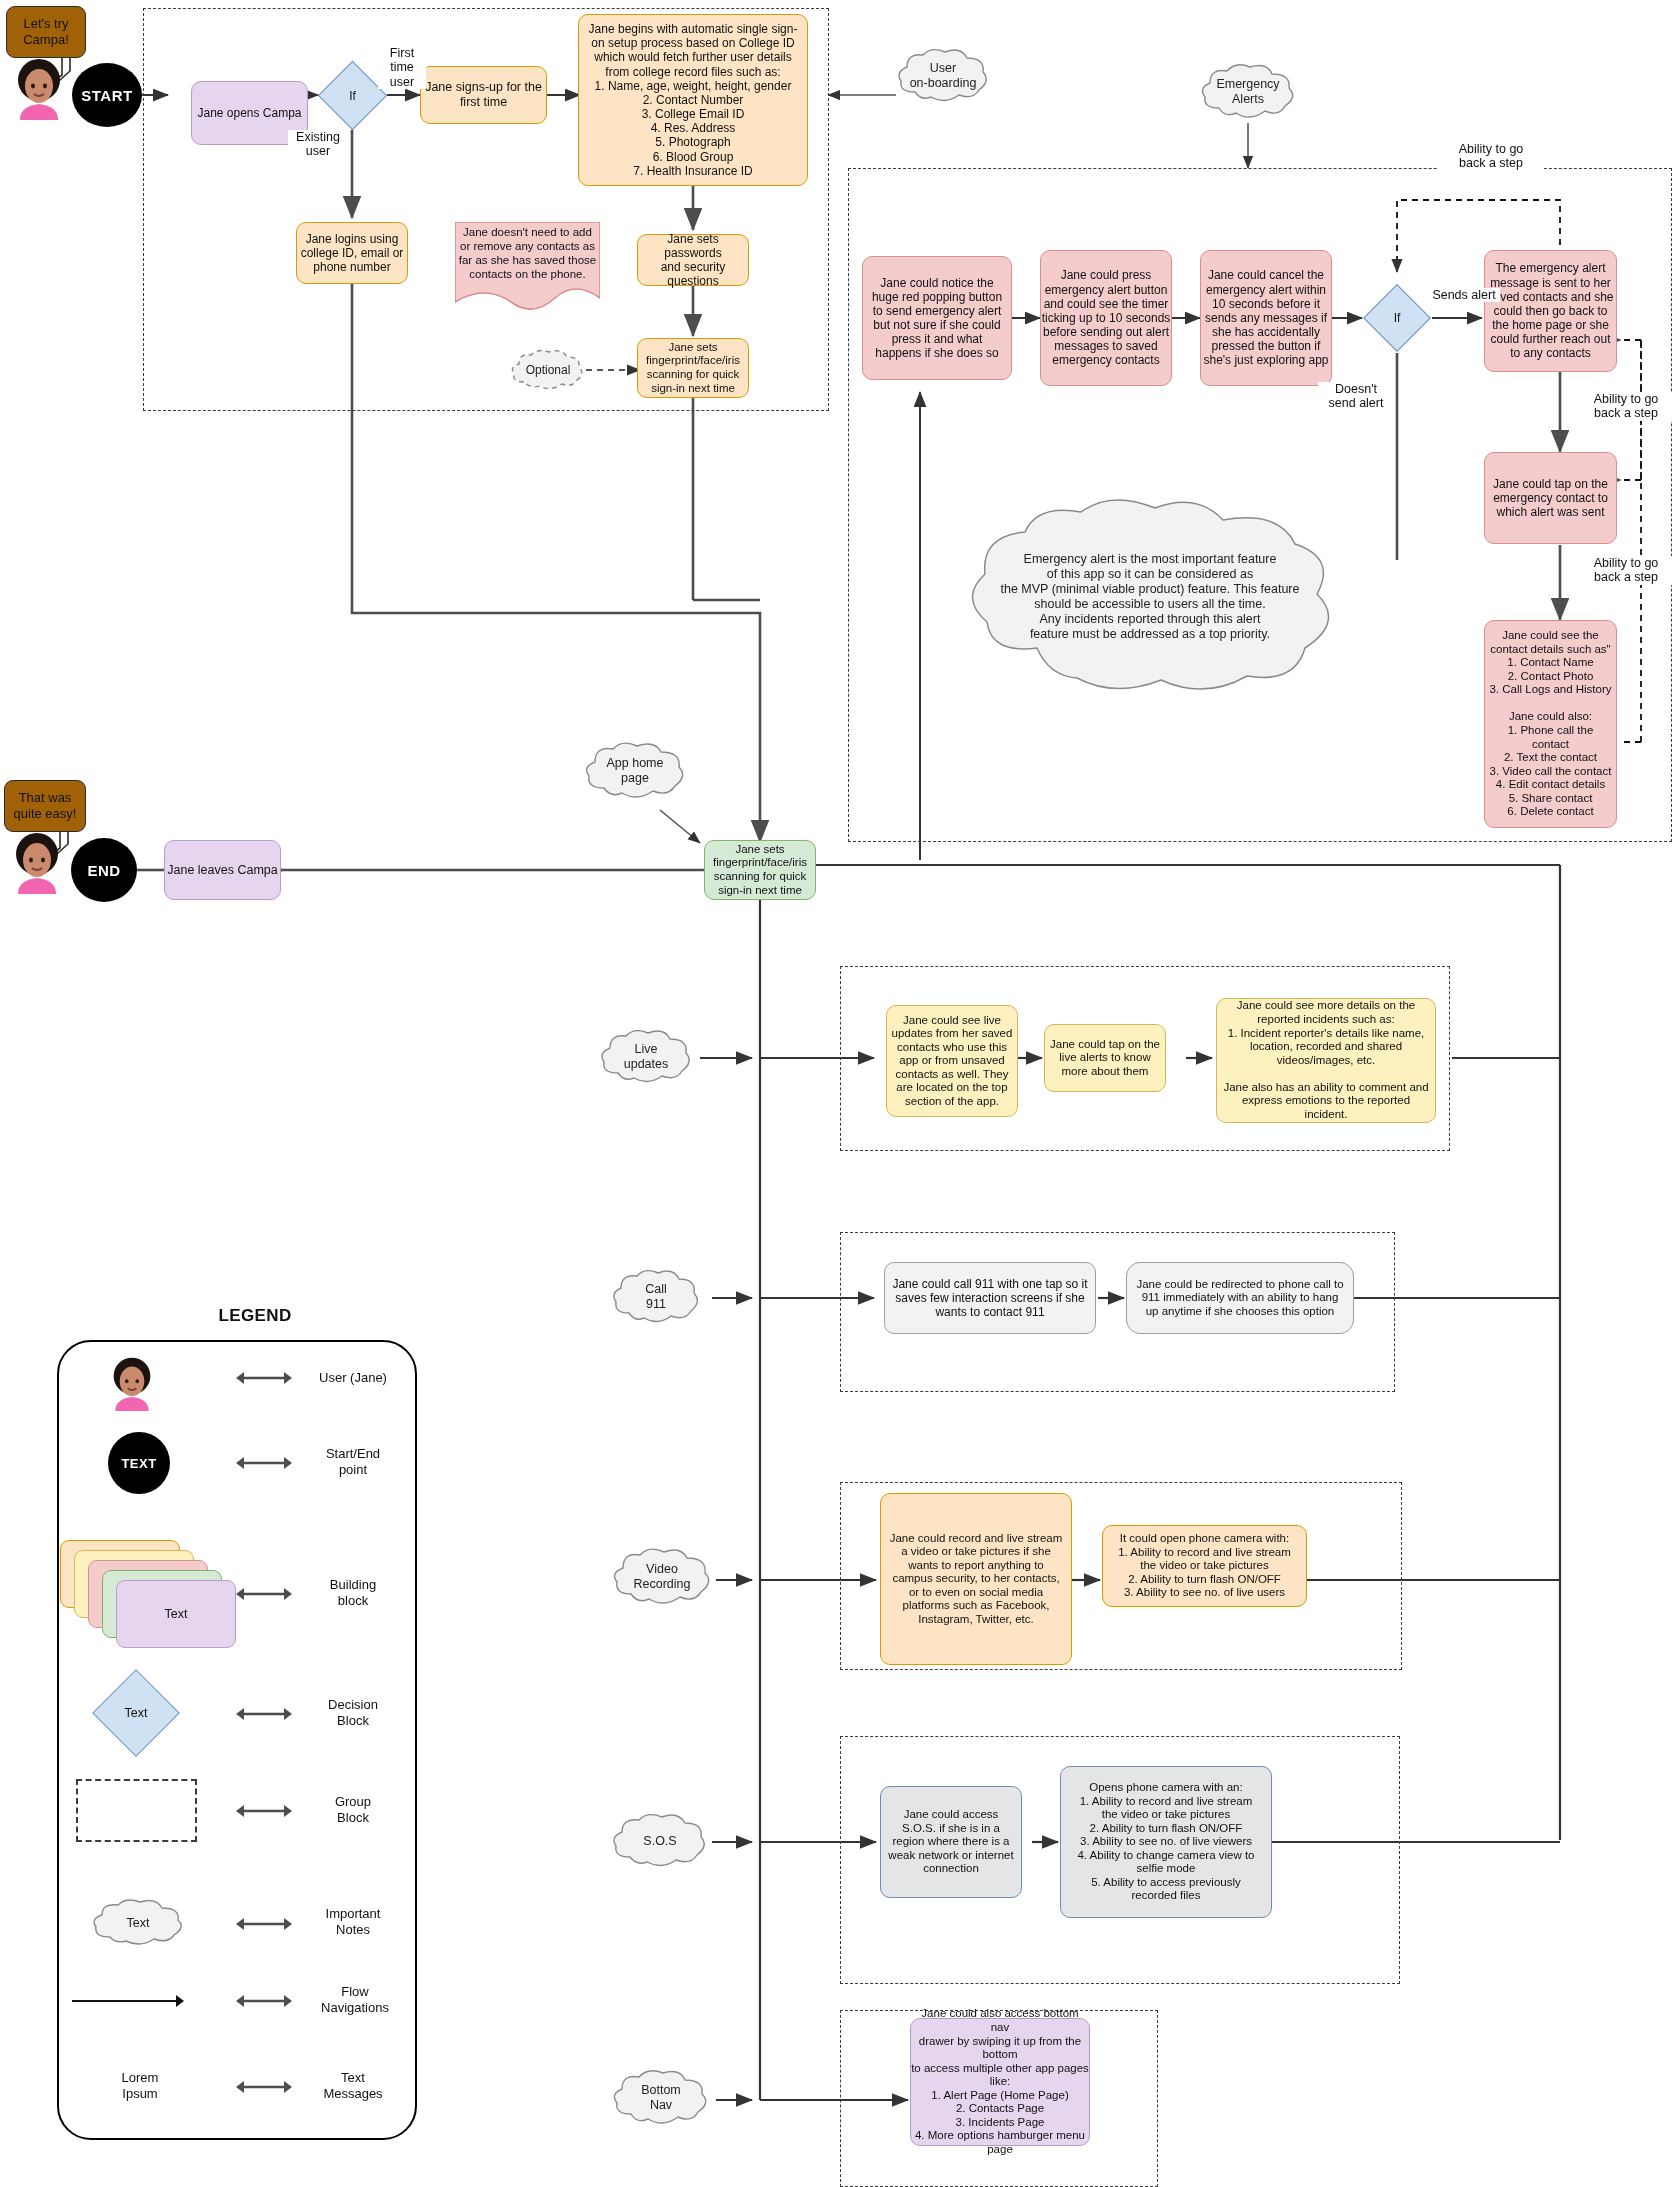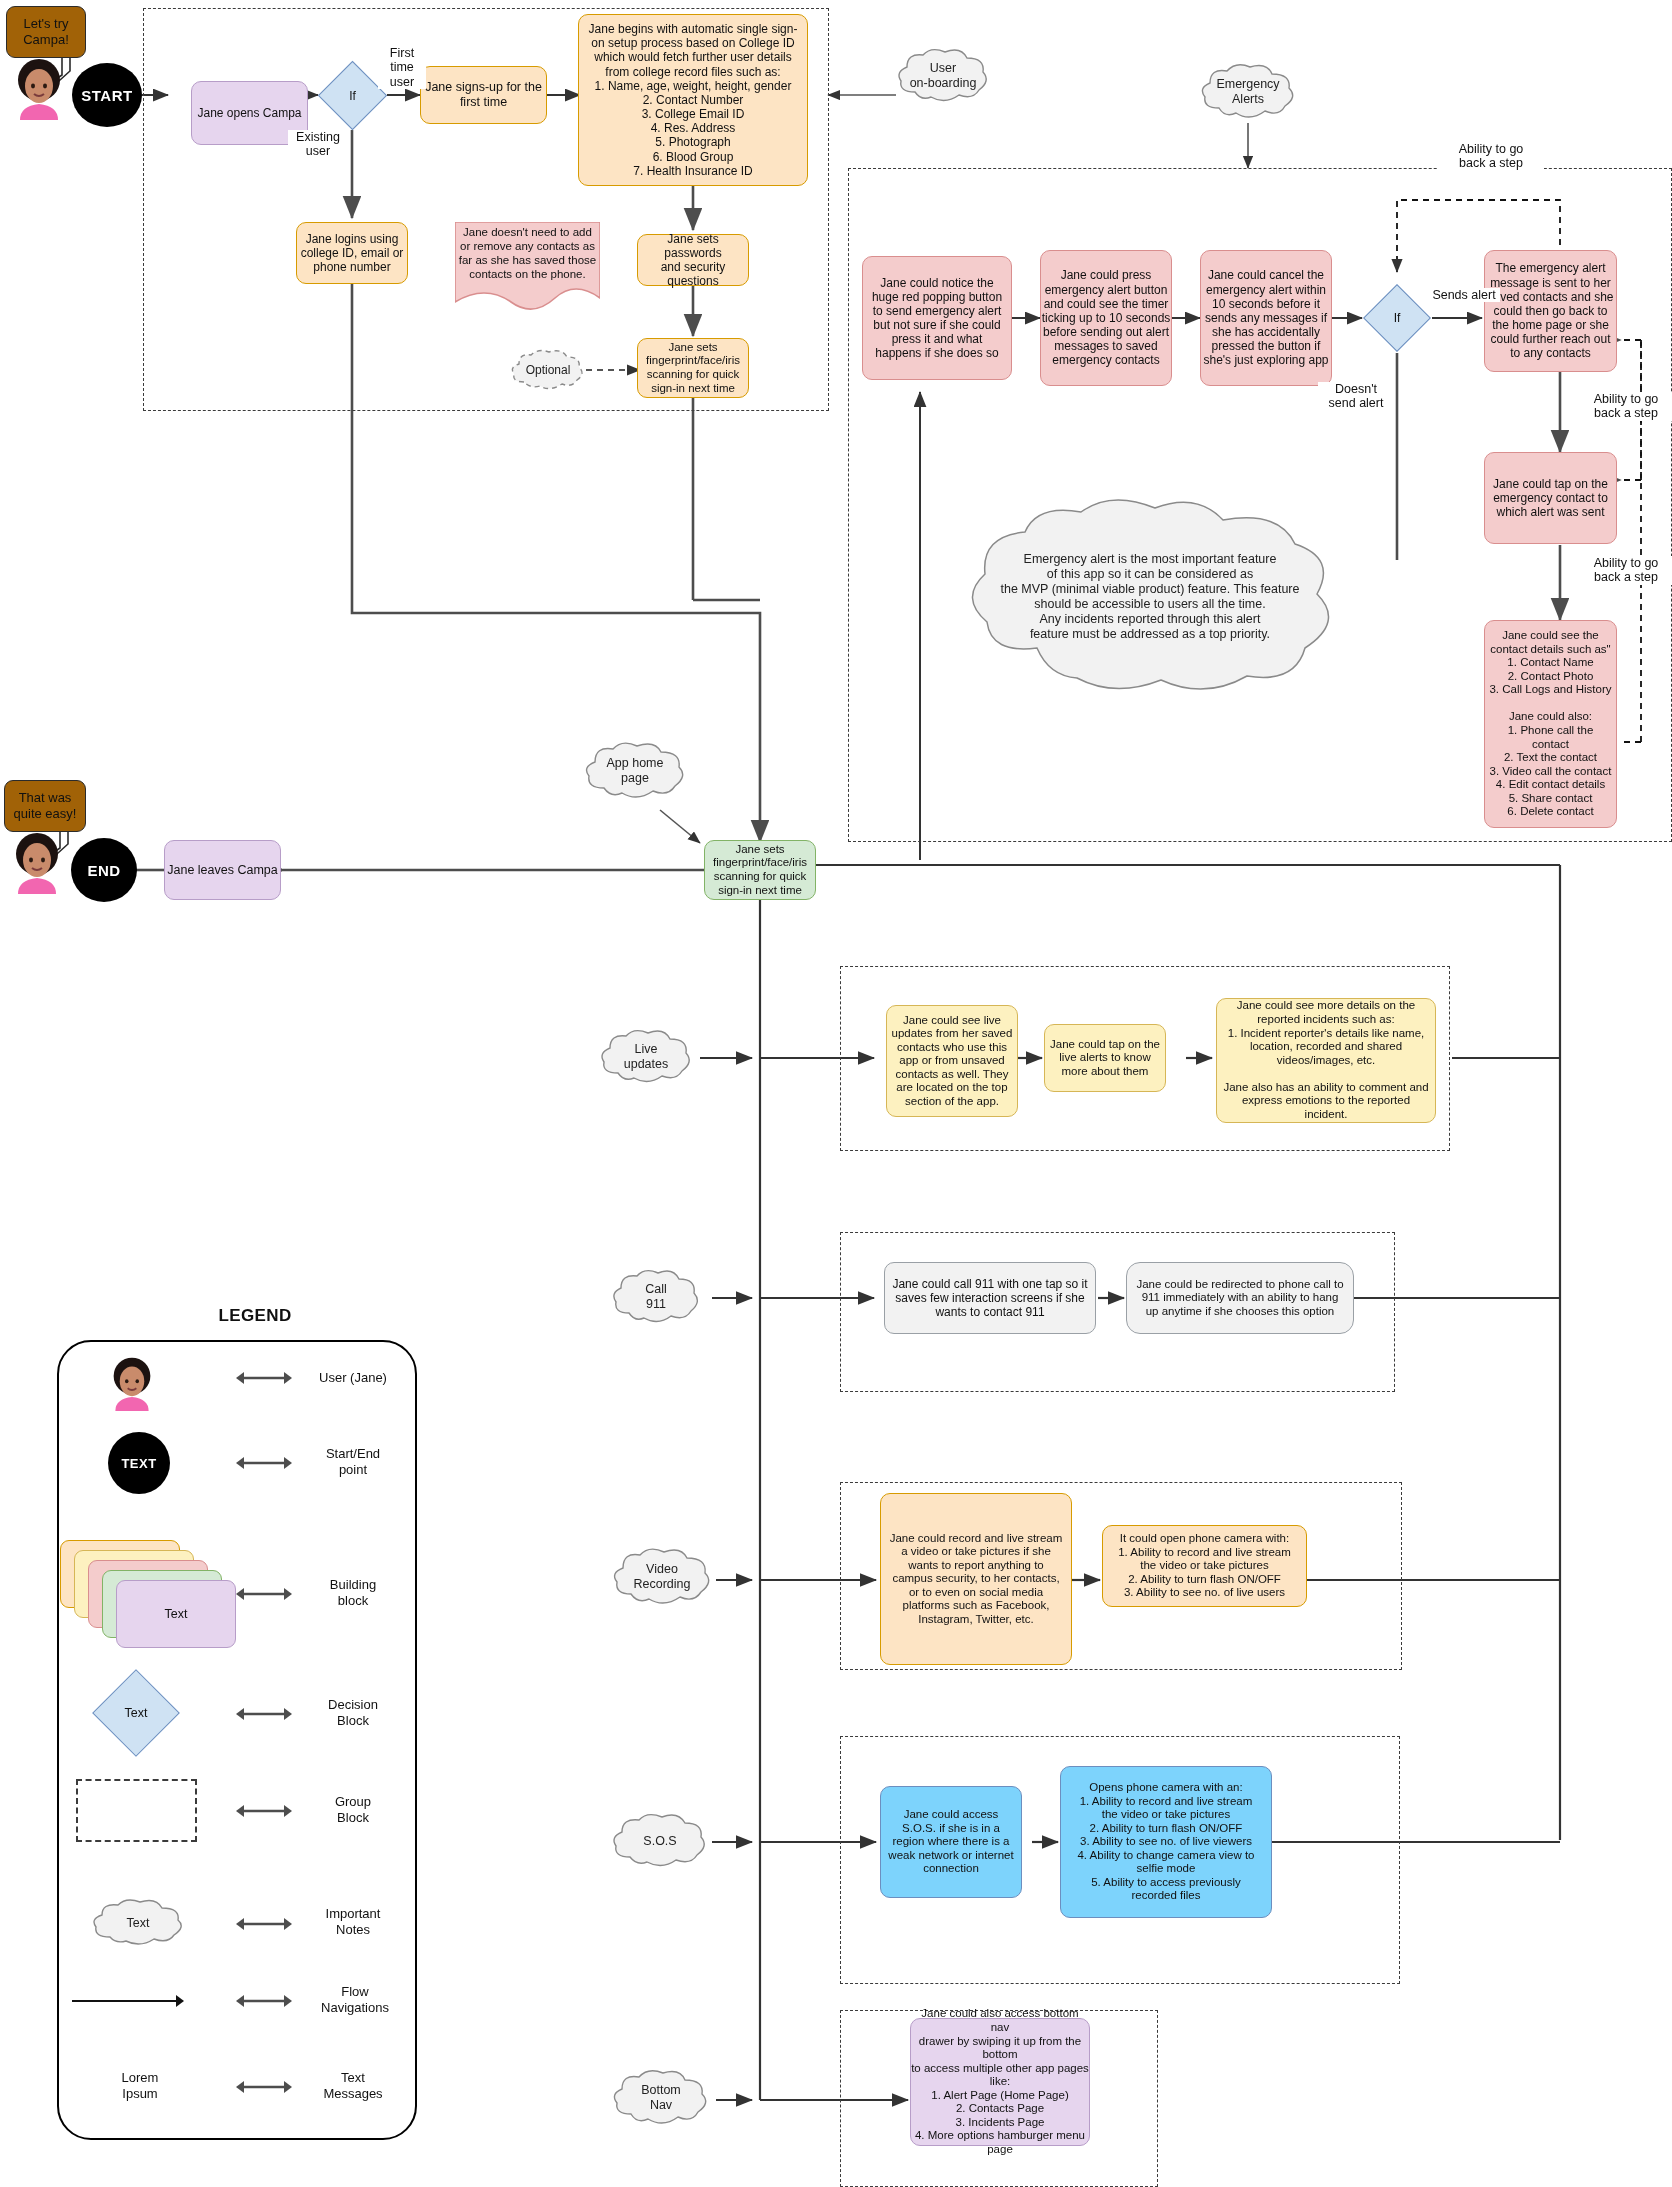--- a/index.html
+++ b/index.html
@@ -29,21 +29,21 @@
     line-height:1.18;
     white-space:pre-line;
     border-radius:10px;
     z-index:5;
   }
   
   .n-orange { background:#fde4c4; border:1.6px solid #d79b00; }
   .n-pink   { background:#f4cccc; border:1.6px solid #d98e8e; }
   .n-purple { background:#e6d5ee; border:1.6px solid #b79dc8; }
   .n-green  { background:#d5ead5; border:1.6px solid #82b366; }
-  .n-blue   { background:#7dd3fc; border:1.6px solid #6c8ebf; }
+  .n-blue   { background:#e5e5e5; border:1.6px solid #6c8ebf; }
   .n-yellow { background:#fdf1c0; border:1.6px solid #d6b656; }
   .n-grey   { background:#f2f2f2; border:1.6px solid #9aa0a6; }
 
   .terminator {
     position:absolute;
     background:#000000;
     border-radius:50%;
     color:#ffffff;
     font-weight:bold;
     display:flex; align-items:center; justify-content:center;

